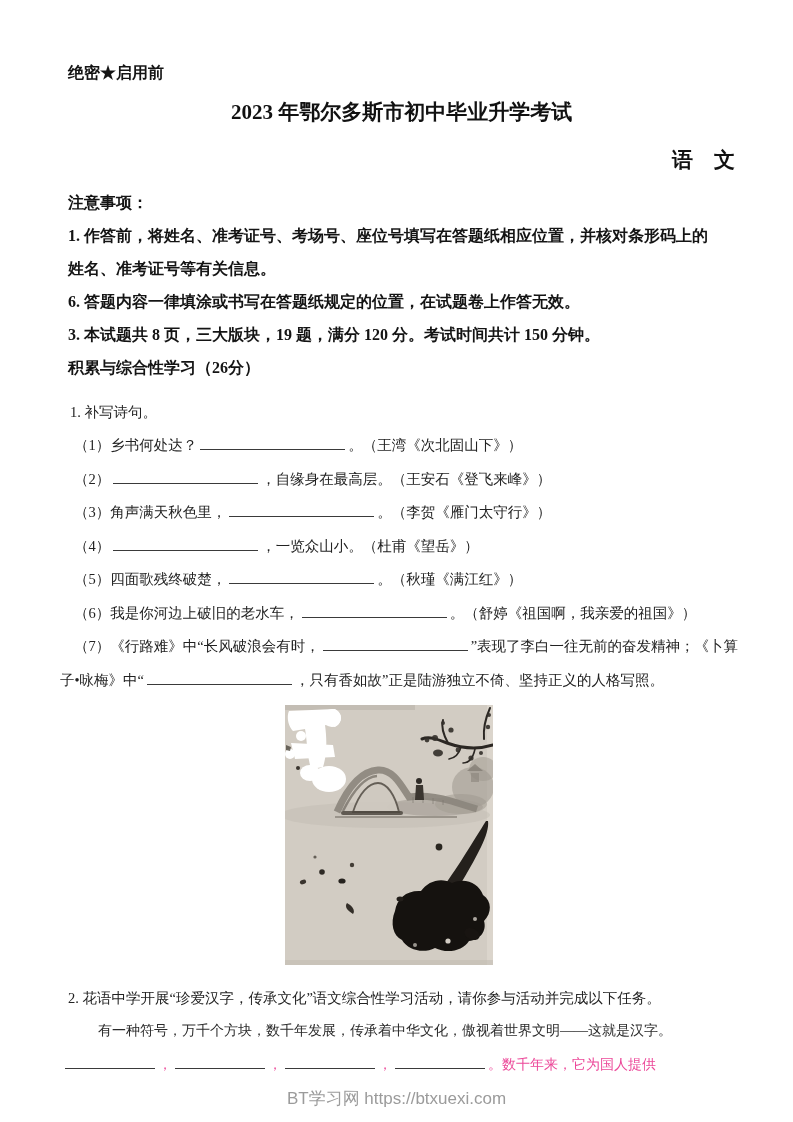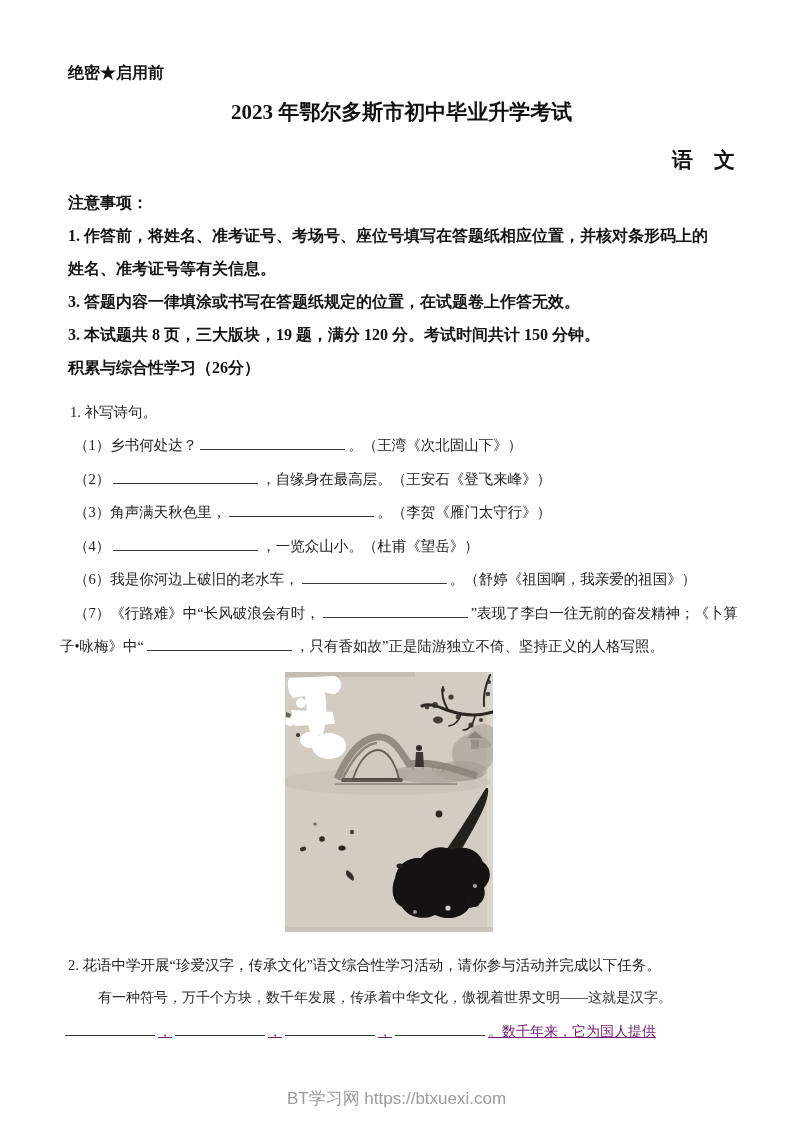--- a/index.html
+++ b/index.html
@@ -25,21 +25,21 @@
 
   .blank { display:inline-block; border-bottom:1px solid #3a3a3a; height:13px; vertical-align:baseline; margin:0 3px; }
   .w145 { width:145px; }
   .w90  { width:90px; }
 
   .illustration { margin:8px 0 0 217px; width:208px; height:260px; }
 
   .q2-block { margin-top:13px; }
   .q2-stem { margin:0; font-size:14.5px; line-height:32px; color:#222; }
   .q2-quote { margin:0 0 0 30px; font-size:14px; line-height:34px; color:#2a2a2a; }
-  .q2-blanks { margin:0 0 0 -6px; font-size:14px; line-height:34px; color:#701a75;text-decoration:underline; }
+  .q2-blanks { margin:0 0 0 -6px; font-size:14px; line-height:34px; color:#ec4899; }
 
   .footer {
     position:absolute; bottom:12px; left:0; width:100%; text-align:center;
     font-family:"Liberation Sans","DejaVu Sans",sans-serif;
     font-size:17px; color:#9b9b9b;
   }
 </style>
 </head>
 <body>
 
@@ -48,32 +48,33 @@
 
     <div class="classified">绝密★启用前</div>
 
     <div class="doc-title">2023 年鄂尔多斯市初中毕业升学考试</div>
     <div class="doc-subject">语　文</div>
 
     <div class="notice-block">
       <p>注意事项：</p>
       <p>1. 作答前，将姓名、准考证号、考场号、座位号填写在答题纸相应位置，并核对条形码上的</p>
       <p>姓名、准考证号等有关信息。</p>
-      <p>3. 答题内容一律填涂或书写在答题纸规定的位置，在试题卷上作答无效。</p>
+      <p>6. 答题内容一律填涂或书写在答题纸规定的位置，在试题卷上作答无效。</p>
       <p>3. 本试题共 8 页，三大版块，19 题，满分 120 分。考试时间共计 150 分钟。</p>
       <p>积累与综合性学习（26分）</p>
     </div>
 
     <div class="q1-block">
       <p class="q1-stem">1. 补写诗句。</p>
 
       <p class="q1-line"><span>（1）乡书何处达？</span><span class="blank w145"></span><span>。（王湾《次北固山下》）</span></p>
       <p class="q1-line"><span>（2）</span><span class="blank w145"></span><span>，自缘身在最高层。（王安石《登飞来峰》）</span></p>
       <p class="q1-line"><span>（3）角声满天秋色里，</span><span class="blank w145"></span><span>。（李贺《雁门太守行》）</span></p>
       <p class="q1-line"><span>（4）</span><span class="blank w145"></span><span>，一览众山小。（杜甫《望岳》）</span></p>
+      <p class="q1-line"><span>（5）四面歌残终破楚，</span><span class="blank w145"></span><span>。（秋瑾《满江红》）</span></p>
       <p class="q1-line"><span>（6）我是你河边上破旧的老水车，</span><span class="blank w145"></span><span>。（舒婷《祖国啊，我亲爱的祖国》）</span></p>
       <p class="q1-line"><span>（7）《行路难》中“长风破浪会有时，</span><span class="blank w145"></span><span>”表现了李白一往无前的奋发精神；《卜算</span></p>
       <p class="q1-line cont"><span>子•咏梅》中“</span><span class="blank w145"></span><span>，只有香如故”正是陆游独立不倚、坚持正义的人格写照。</span></p>
     </div>
 
     <svg class="illustration" viewBox="0 0 208 260" xmlns="http://www.w3.org/2000/svg">
       <rect width="208" height="260" fill="#d2ccc3"></rect>
       <rect x="0" y="0" width="130" height="5" fill="#b3ada5" opacity="0.5"></rect>
       <rect x="202" y="0" width="6" height="260" fill="#ddd7ce" opacity="0.8"></rect>
       <rect x="0" y="255" width="208" height="5" fill="#bfb9b0" opacity="0.5"></rect>

